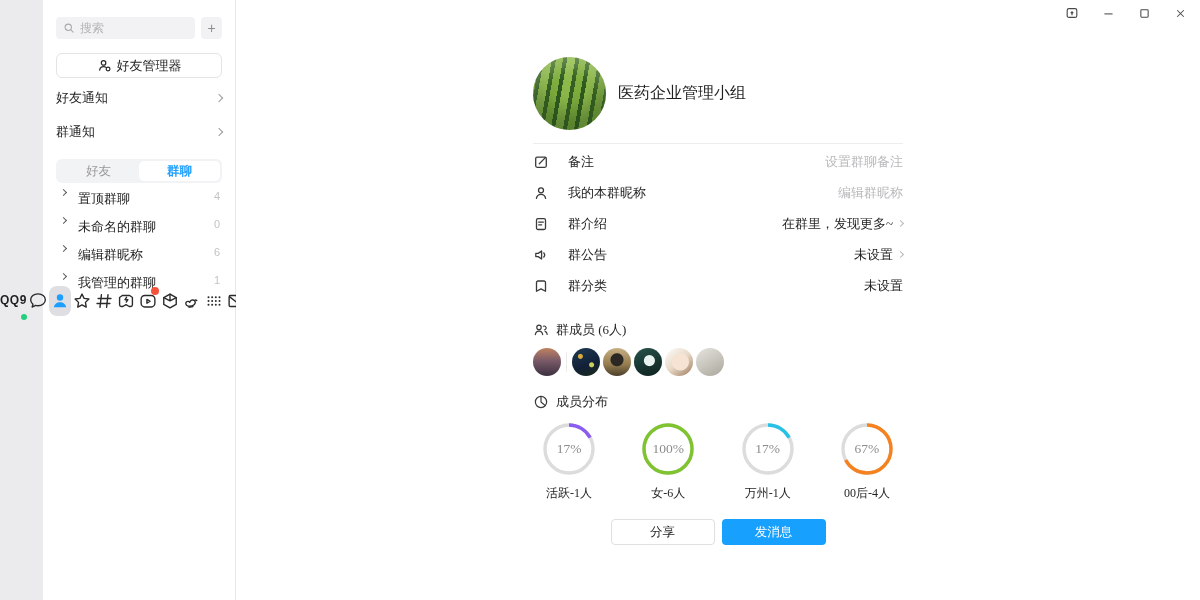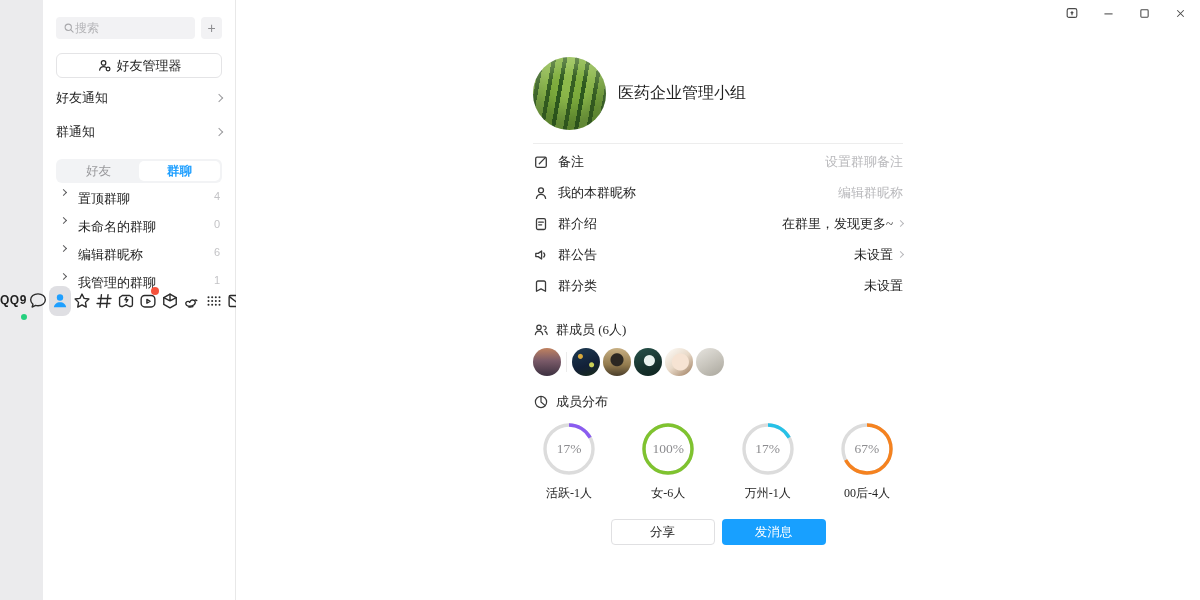--- a/index.html
+++ b/index.html
@@ -22,21 +22,21 @@
     border-radius:50%; background:#f5523c; }
   .rail-spacer { flex:1; }
   .ic { fill:none; stroke:#2a2a2a; stroke-width:1.5; stroke-linecap:round; stroke-linejoin:round; }
   .ic-fill { fill:#1e9fff; stroke:none; }
 
   
   .sidebar { width:193px; height:600px; background:#fff; border-right:1px solid #e8e8e8;
     padding:17px 13px 0 13px; flex-shrink:0; }
   .search-row { display:flex; gap:6px; }
   .search-box { flex:1; height:22px; background:#f2f2f4; border-radius:4px; display:flex;
-    align-items:center; padding:0 7px; color:#b5b5b8; font-size:12px; border:none; }
+    align-items:center; padding:0 7px; gap:5px; color:#b5b5b8; font-size:12px; border:none; }
   .plus-btn { width:21px; height:22px; background:#f2f2f4; border-radius:4px; color:#8d8d90;
     font-size:14px; display:flex; align-items:center; justify-content:center; }
   .manager-btn { margin-top:14px; height:25px; border:1px solid #e4e4e6; border-radius:6px;
     display:flex; align-items:center; justify-content:center; gap:5px; font-size:13px; background:#fff; }
   .notice-row { height:28px; margin-top:6px; display:flex; align-items:center;
     justify-content:space-between; font-size:13px; }
   .chev { width:6px; height:6px; border-right:1.4px solid #9b9b9e; border-top:1.4px solid #9b9b9e;
     transform:rotate(45deg); display:inline-block; }
   .tabs { margin-top:13px; background:#f2f3f5; border-radius:6px; height:24px; padding:2px;
     display:flex; }
@@ -60,21 +60,21 @@
   .profile { width:370px; margin:57px auto 0; }
   .p-head { display:flex; align-items:center; gap:12px; }
   .g-avatar { width:73px; height:73px; border-radius:50%; flex-shrink:0;
     background:repeating-linear-gradient(100deg,#7fae3e 0 7px,#2e5a1f 7px 11px,#8db94b 11px 19px,#355f22 19px 23px);
     box-shadow:inset 0 -18px 20px rgba(40,70,25,.45), inset 0 10px 14px rgba(220,240,180,.35); }
   .g-title { font-size:16px; }
   .divider { height:1px; background:#ededed; margin-top:13px; }
 
   .info-rows { margin-top:2px; }
   .info-row { height:31px; display:flex; align-items:center; }
-  .row-label { margin-left:9px; font-size:13px; }
+  .row-label { margin-left:19px; font-size:13px; }
   .row-value { margin-left:auto; font-size:13px; display:flex; align-items:center; gap:5px; }
   .row-value.muted { color:#b9b9bc; }
   .val-chev { width:5px; height:5px; border-right:1.3px solid #b9b9bc; border-top:1.3px solid #b9b9bc;
     transform:rotate(45deg); }
 
   .sec-label { display:flex; align-items:center; gap:7px; font-size:13px; }
   .members { margin-top:20px; }
   .member-avatars { margin-top:9px; display:flex; align-items:center; }
   .mav { width:28px; height:28px; border-radius:50%; margin-right:3px; }
   .mav-sep { width:1px; height:20px; background:#ececec; margin:0 5px 0 2px; }

